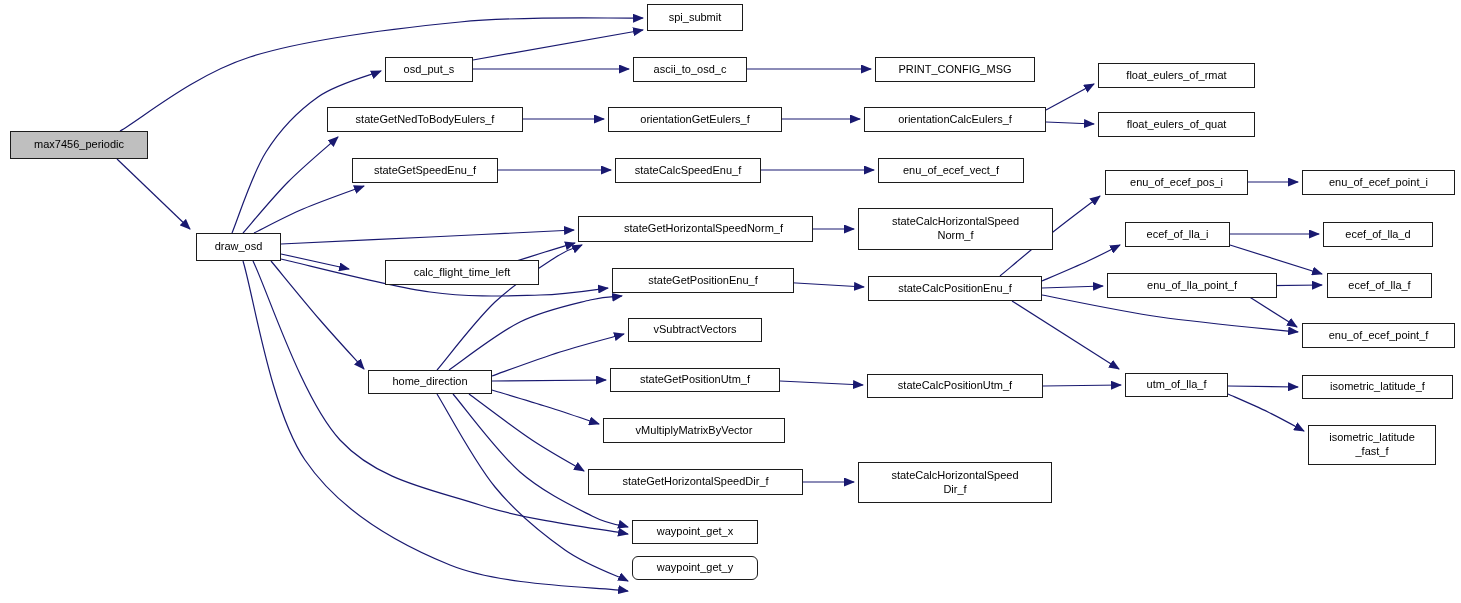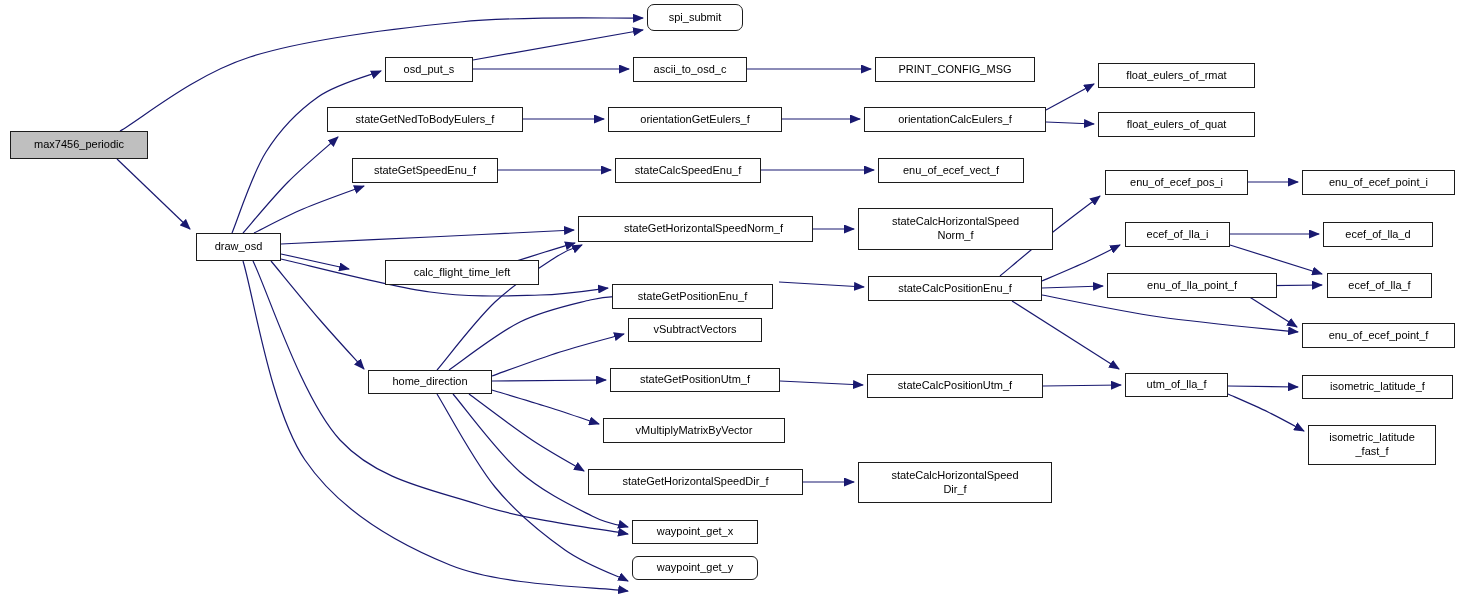--- a/index.html
+++ b/index.html
@@ -84,37 +84,37 @@
         <path d="M780,381 L863,385" fill="none" stroke="#191970" stroke-width="1.2" marker-end="url(#arrow)"></path>
         <path d="M1043,386 L1121,385" fill="none" stroke="#191970" stroke-width="1.2" marker-end="url(#arrow)"></path>
         <path d="M1228,386 L1298,387" fill="none" stroke="#191970" stroke-width="1.2" marker-end="url(#arrow)"></path>
         <path d="M1228,394 C1234.7,397.0 1255.3,405.8 1268,412 C1280.7,418.2 1298.0,427.8 1304,431" fill="none" stroke="#191970" stroke-width="1.2" marker-end="url(#arrow)"></path>
         <path d="M803,482 L854,482" fill="none" stroke="#191970" stroke-width="1.2" marker-end="url(#arrow)"></path>
       </g>
   </svg>
   <div>
       <div class="node root" style="left: 10px; top: 131px; width: 138px; height: 28px;"><span>max7456_periodic</span></div>
       <div class="node" style="left: 196px; top: 233px; width: 85px; height: 28px;"><span>draw_osd</span></div>
-      <div class="node" style="left: 647px; top: 4px; width: 96px; height: 27px; border-radius: 7px;"><span>spi_submit</span></div>
+      <div class="node" style="left: 647px; top: 4px; width: 96px; height: 27px;"><span>spi_submit</span></div>
       <div class="node" style="left: 385px; top: 57px; width: 88px; height: 25px;"><span>osd_put_s</span></div>
       <div class="node" style="left: 633px; top: 57px; width: 114px; height: 25px;"><span>ascii_to_osd_c</span></div>
       <div class="node" style="left: 875px; top: 57px; width: 160px; height: 25px;"><span>PRINT_CONFIG_MSG</span></div>
       <div class="node" style="left: 327px; top: 107px; width: 196px; height: 25px;"><span>stateGetNedToBodyEulers_f</span></div>
       <div class="node" style="left: 608px; top: 107px; width: 174px; height: 25px;"><span>orientationGetEulers_f</span></div>
       <div class="node" style="left: 864px; top: 107px; width: 182px; height: 25px;"><span>orientationCalcEulers_f</span></div>
       <div class="node" style="left: 1098px; top: 63px; width: 157px; height: 25px;"><span>float_eulers_of_rmat</span></div>
       <div class="node" style="left: 1098px; top: 112px; width: 157px; height: 25px;"><span>float_eulers_of_quat</span></div>
       <div class="node" style="left: 352px; top: 158px; width: 146px; height: 25px;"><span>stateGetSpeedEnu_f</span></div>
       <div class="node" style="left: 615px; top: 158px; width: 146px; height: 25px;"><span>stateCalcSpeedEnu_f</span></div>
       <div class="node" style="left: 878px; top: 158px; width: 146px; height: 25px;"><span>enu_of_ecef_vect_f</span></div>
       <div class="node" style="left: 578px; top: 216px; width: 235px; height: 26px; padding-left: 16px;"><span>stateGetHorizontalSpeedNorm_f</span></div>
       <div class="node" style="left: 858px; top: 208px; width: 195px; height: 42px;"><span>stateCalcHorizontalSpeed
 Norm_f</span></div>
       <div class="node" style="left: 353px; top: 260px; width: 154px; height: 25px; margin-left: 32px;"><span>calc_flight_time_left</span></div>
-      <div class="node" style="left: 612px; top: 284px; width: 161px; height: 25px; text-align: right;"><span>stateGetPositionEnu_f</span></div>
+      <div class="node" style="left: 612px; top: 268px; width: 182px; height: 25px; text-align: right;"><span>stateGetPositionEnu_f</span></div>
       <div class="node" style="left: 868px; top: 276px; width: 174px; height: 25px;"><span>stateCalcPositionEnu_f</span></div>
       <div class="node" style="left: 1105px; top: 170px; width: 143px; height: 25px;"><span>enu_of_ecef_pos_i</span></div>
       <div class="node" style="left: 1302px; top: 170px; width: 153px; height: 25px;"><span>enu_of_ecef_point_i</span></div>
       <div class="node" style="left: 1125px; top: 222px; width: 105px; height: 25px;"><span>ecef_of_lla_i</span></div>
       <div class="node" style="left: 1323px; top: 222px; width: 110px; height: 25px;"><span>ecef_of_lla_d</span></div>
       <div class="node" style="left: 1107px; top: 273px; width: 170px; height: 25px;"><span>enu_of_lla_point_f</span></div>
       <div class="node" style="left: 1327px; top: 273px; width: 105px; height: 25px;"><span>ecef_of_lla_f</span></div>
       <div class="node" style="left: 1302px; top: 323px; width: 153px; height: 25px;"><span>enu_of_ecef_point_f</span></div>
       <div class="node" style="left: 628px; top: 318px; width: 134px; height: 24px; align-items: center;"><span>vSubtractVectors</span></div>
       <div class="node" style="left: 368px; top: 370px; width: 124px; height: 24px;"><span>home_direction</span></div>

